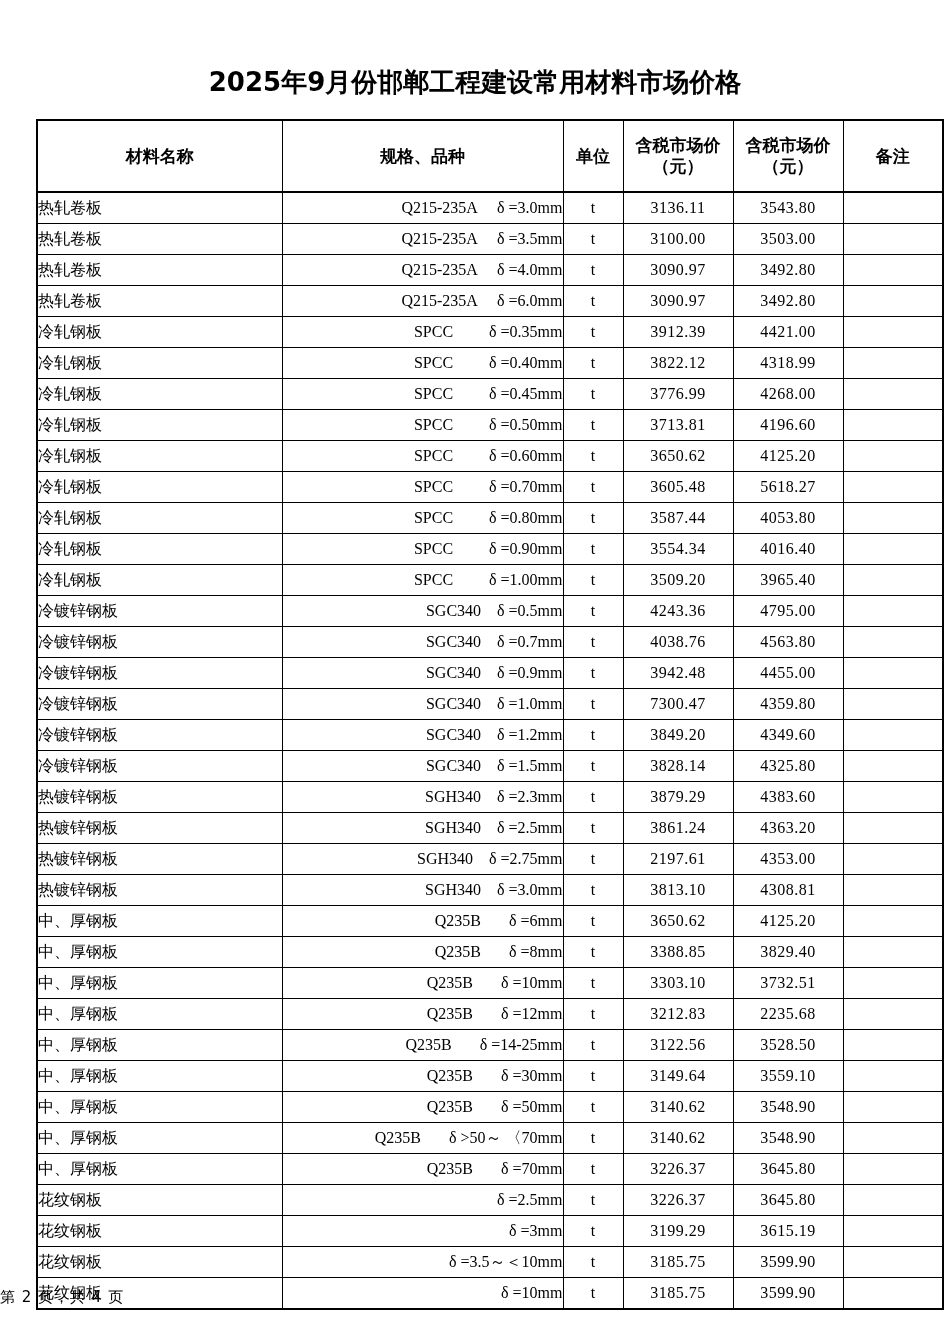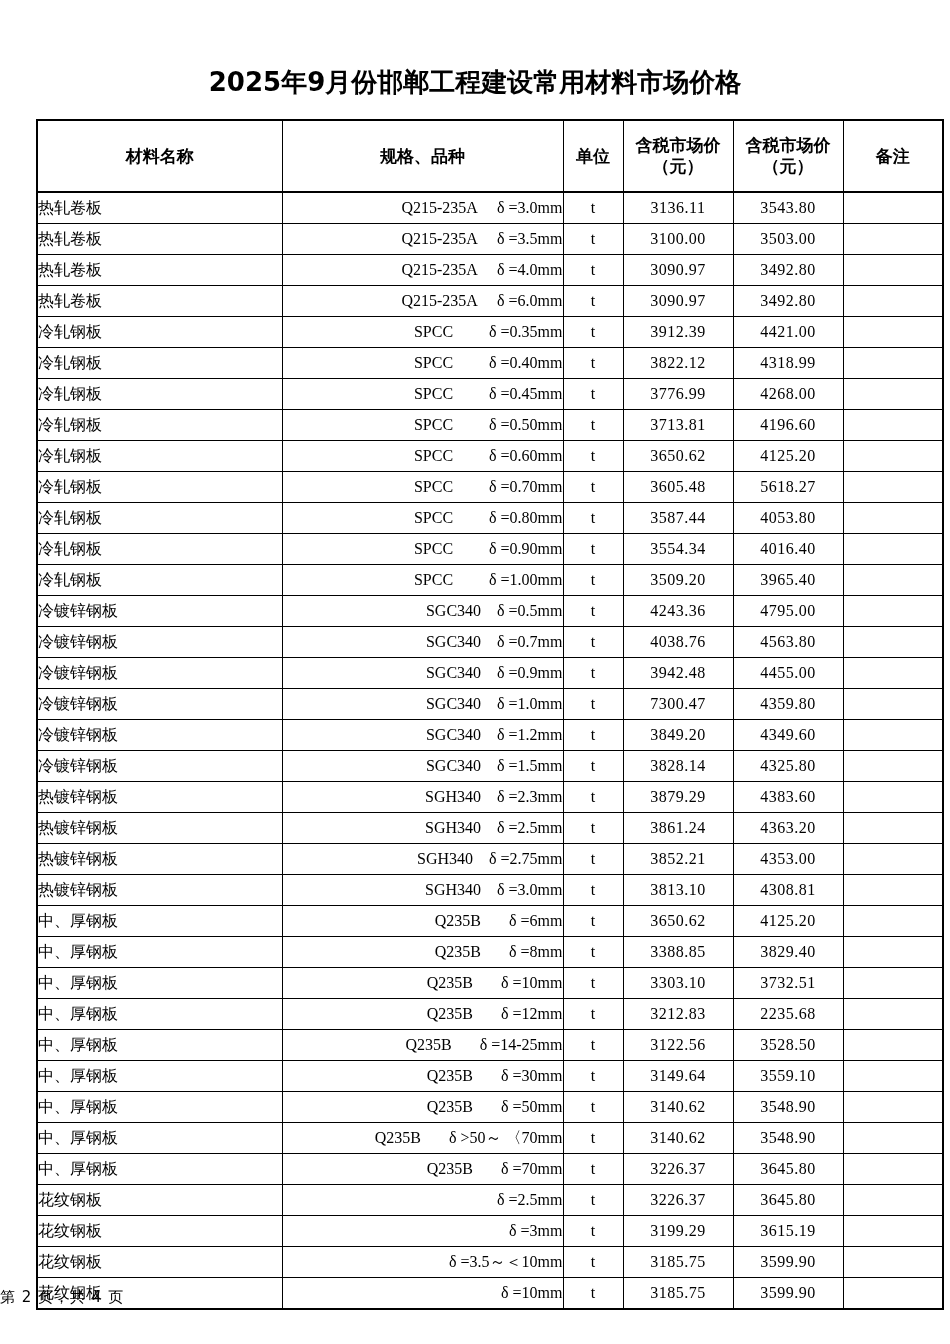--- a/index.html
+++ b/index.html
@@ -320,21 +320,21 @@
             <td class="cell-spec">SGH340    δ =2.5mm</td>
             <td class="cell-unit">t</td>
             <td class="cell-num">3861.24</td>
             <td class="cell-num">4363.20</td>
             <td class="cell-remark"></td>
           </tr>
           <tr>
             <td class="cell-name">热镀锌钢板</td>
             <td class="cell-spec">SGH340    δ =2.75mm</td>
             <td class="cell-unit">t</td>
-            <td class="cell-num">3852.21</td>
+            <td class="cell-num">2197.61</td>
             <td class="cell-num">4353.00</td>
             <td class="cell-remark"></td>
           </tr>
           <tr>
             <td class="cell-name">热镀锌钢板</td>
             <td class="cell-spec">SGH340    δ =3.0mm</td>
             <td class="cell-unit">t</td>
             <td class="cell-num">3813.10</td>
             <td class="cell-num">4308.81</td>
             <td class="cell-remark"></td>

